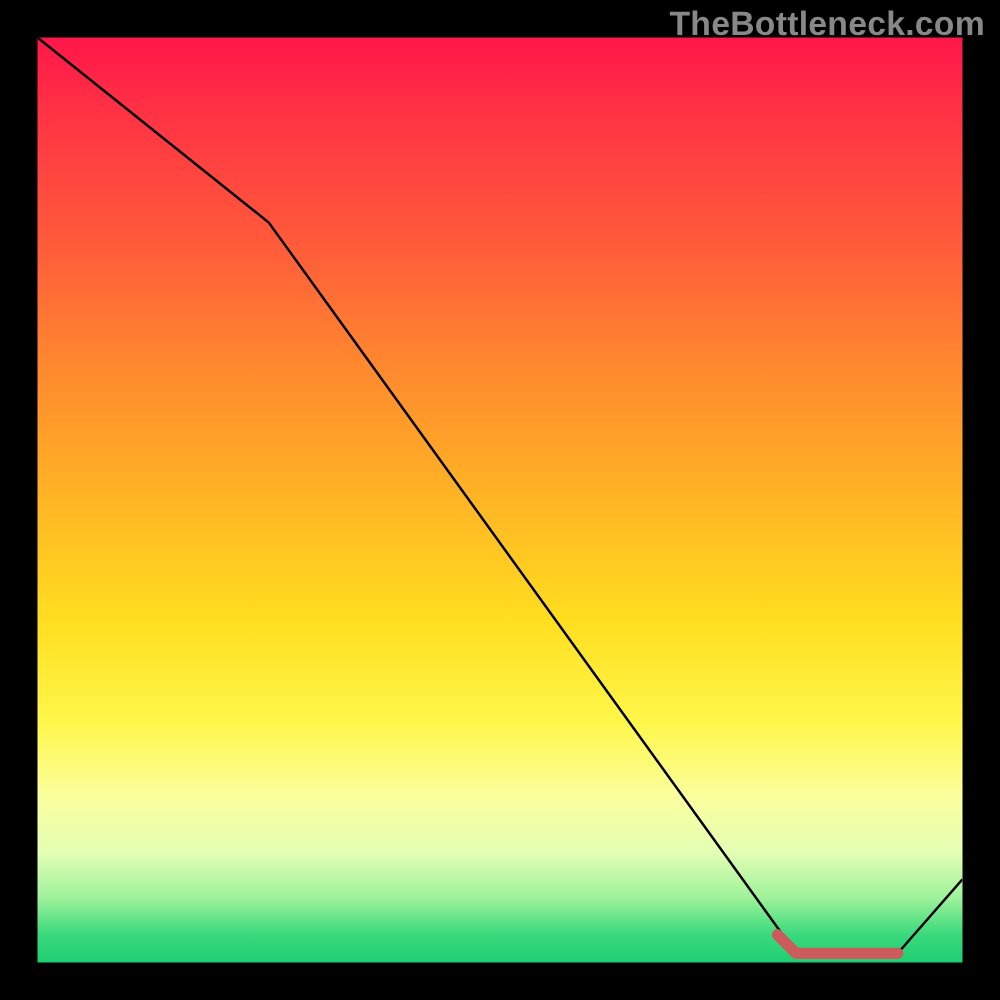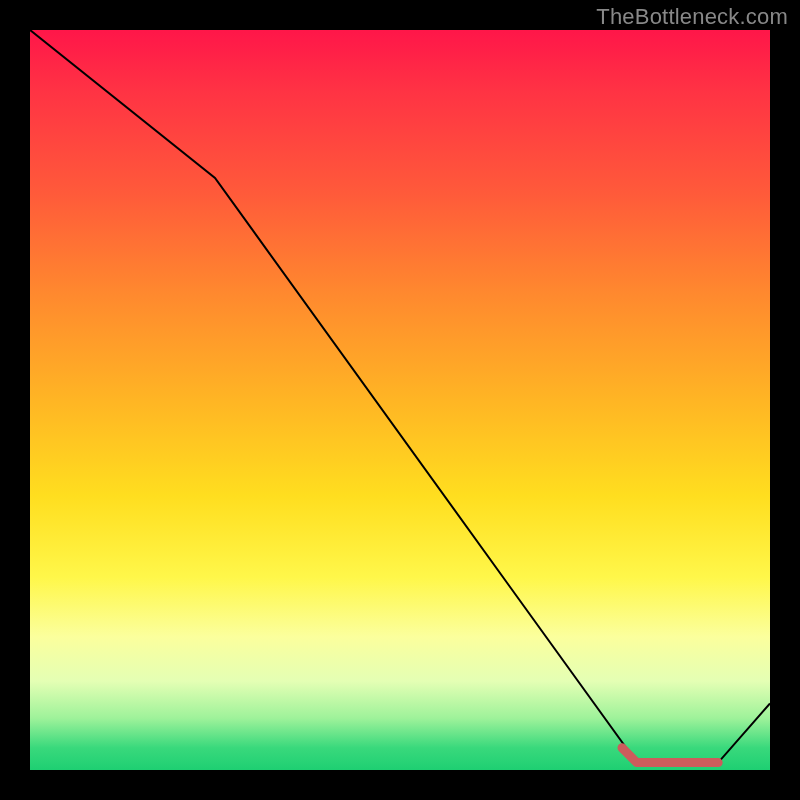--- a/index.html
+++ b/index.html
@@ -15,22 +15,22 @@
     position: relative;
     width: 800px;
     height: 800px;
     background: #000;
   }
   .watermark {
     position: absolute;
     top: 4px;
     right: 12px;
     color: #888;
-    font-size: 22px;
-    font-weight: 400;
+    font-size: 27px;
+    font-weight: 700;
     letter-spacing: 0.2px;
     user-select: none;
   }
   .plot-area {
     position: absolute;
     left: 30px;
     top: 30px;
     width: 740px;
     height: 740px;
     

